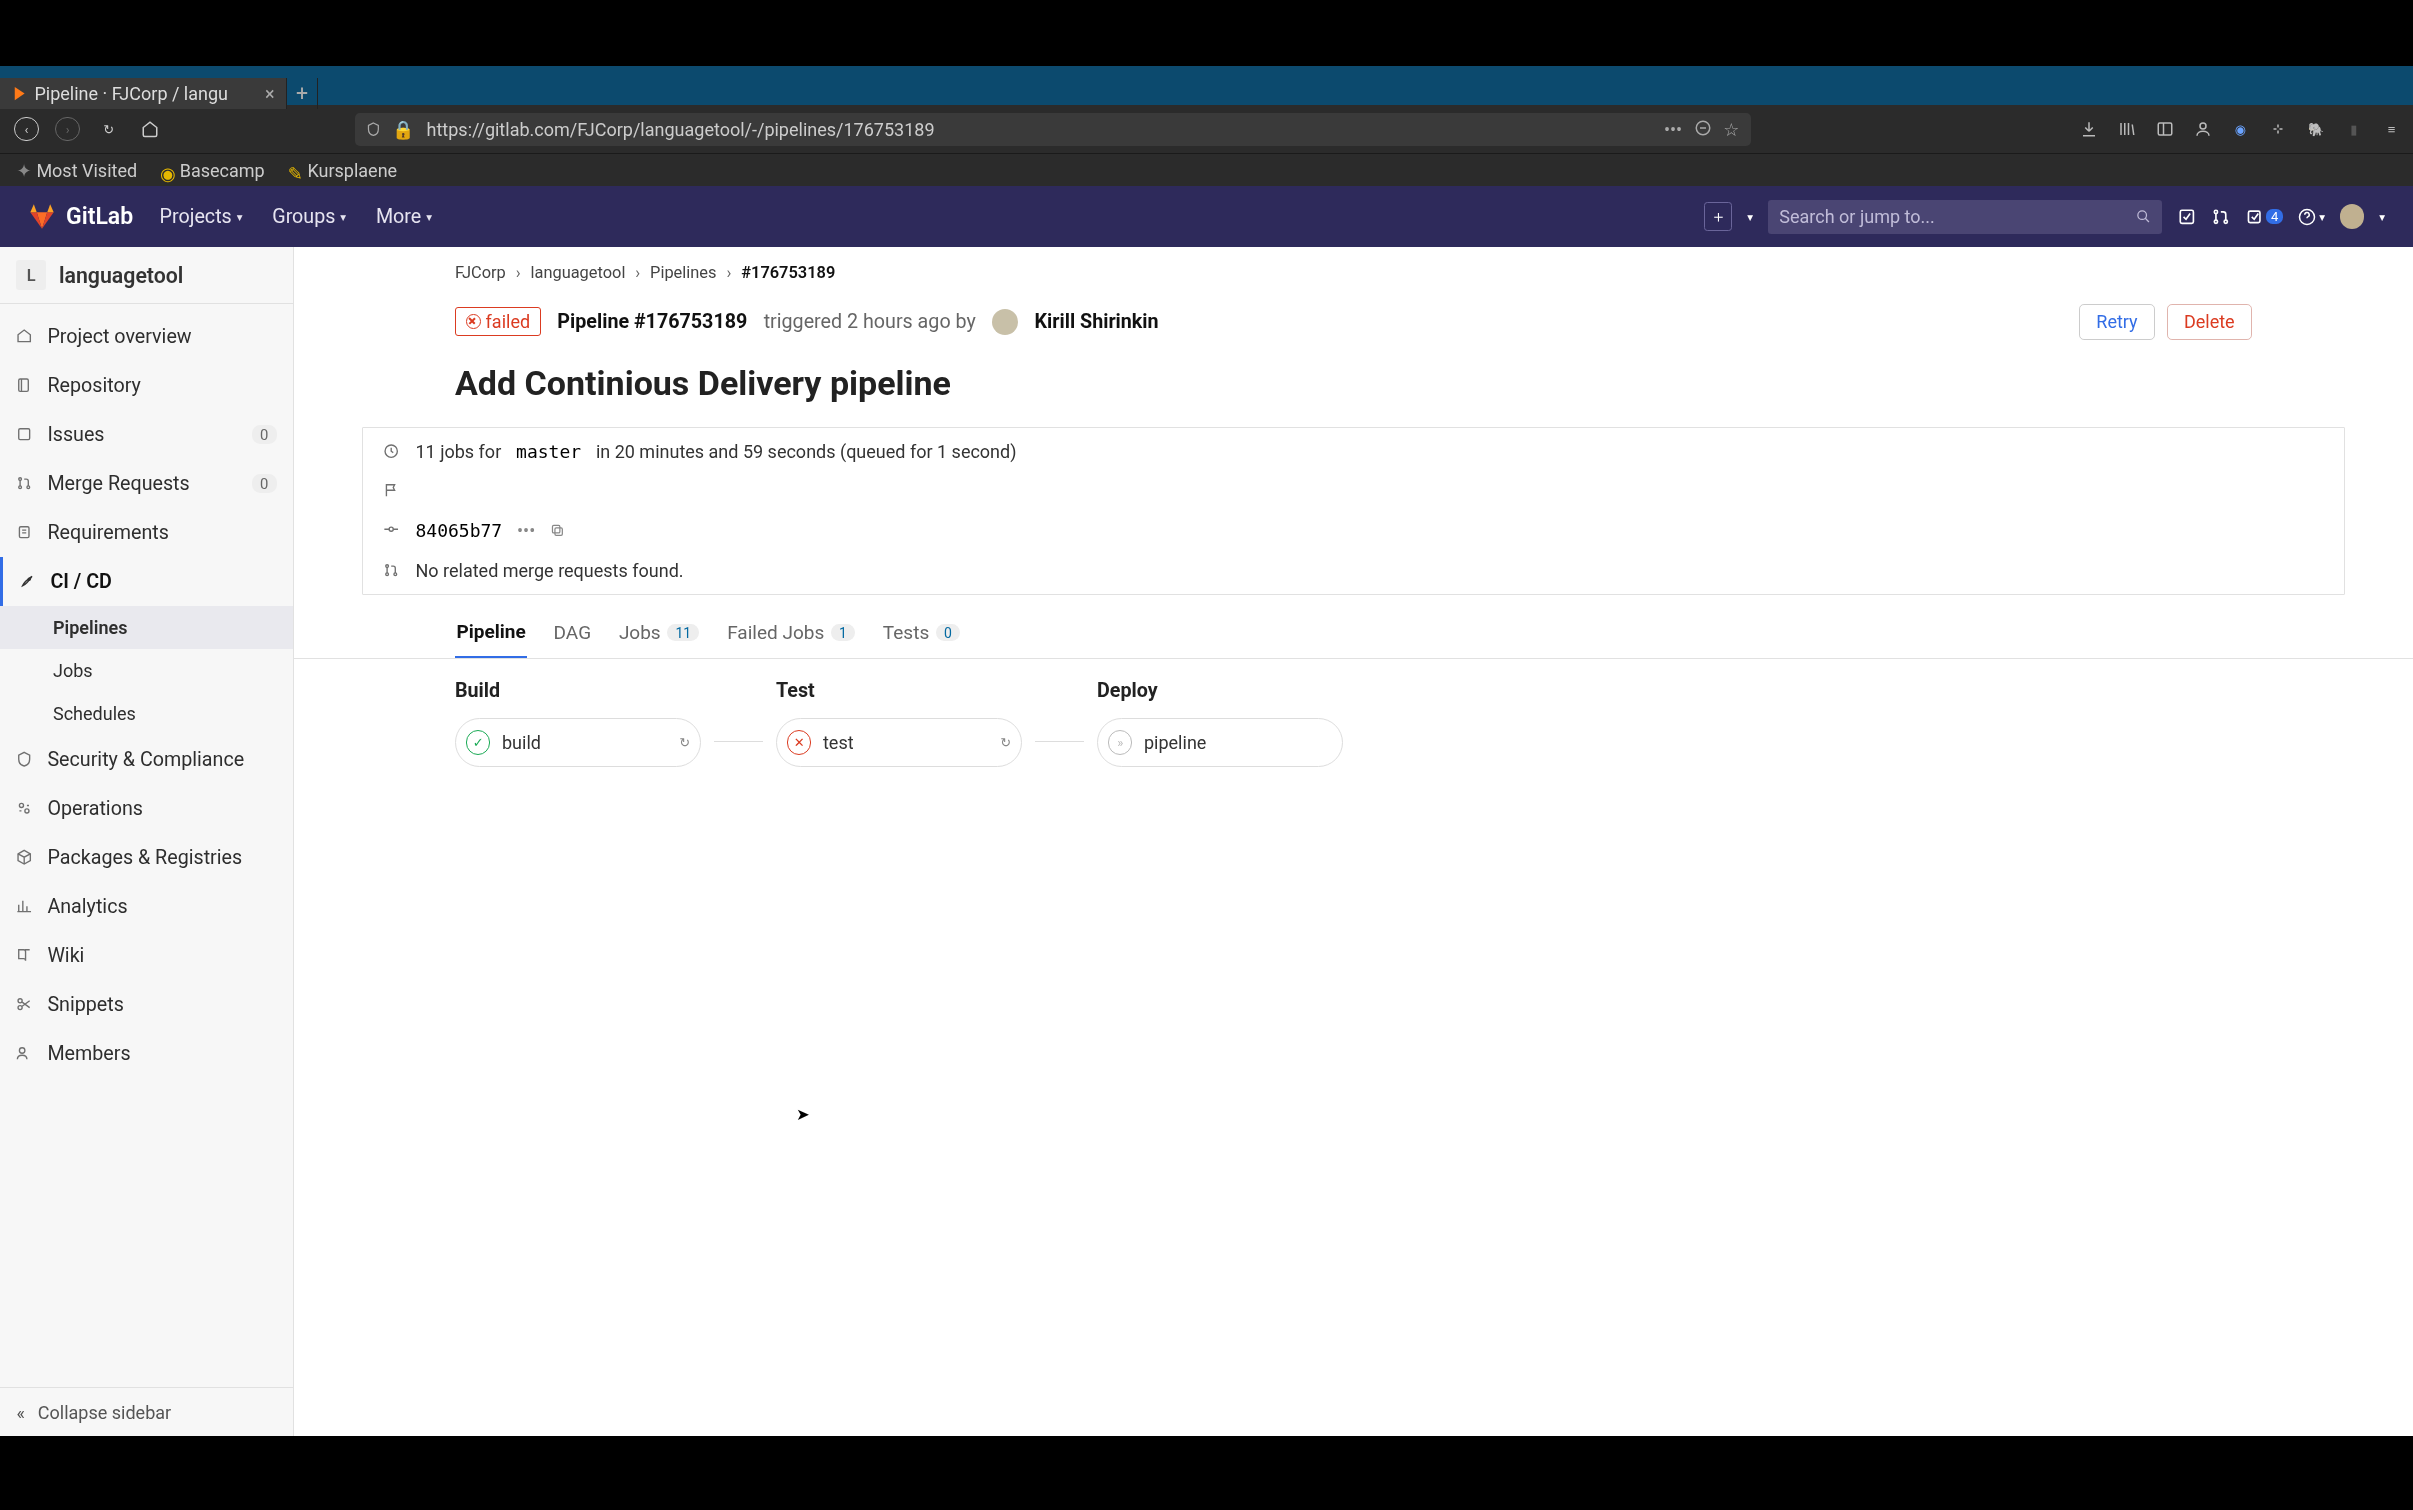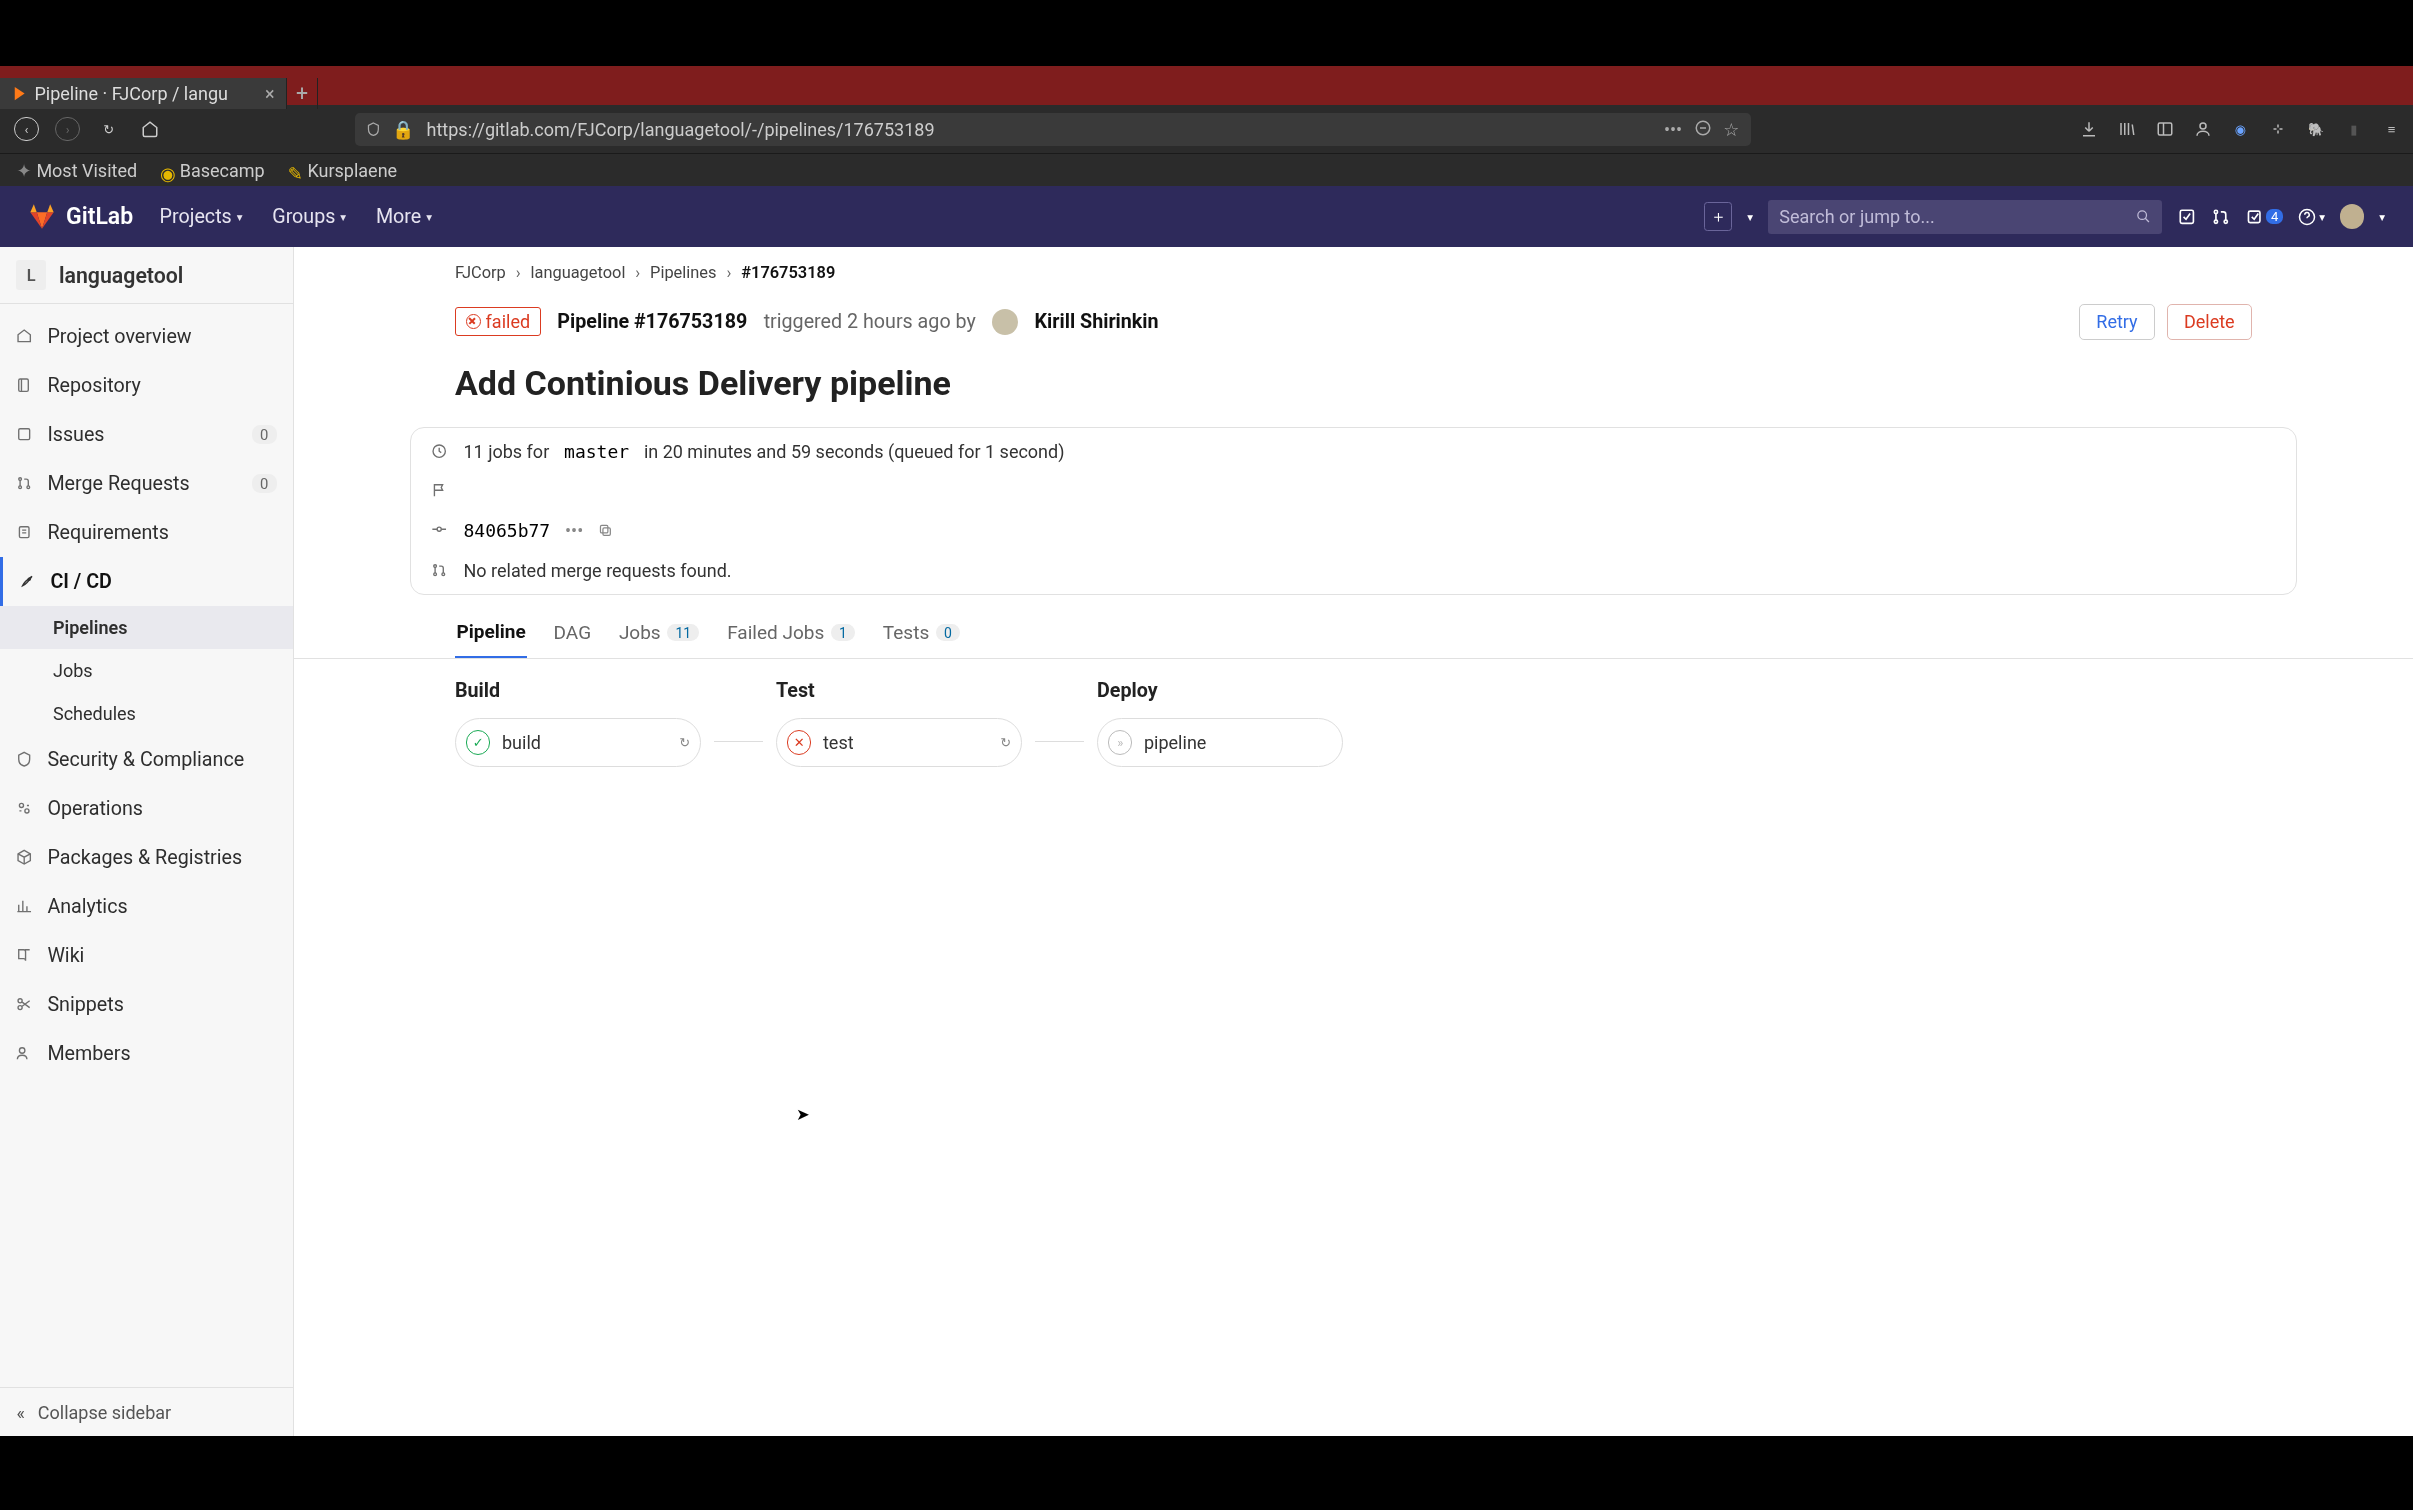--- a/index.html
+++ b/index.html
@@ -1,21 +1,21 @@
 <!DOCTYPE html>
 <html style="font-size:13px"><head>
 <meta charset="utf-8">
 <style>
   *{box-sizing:border-box;margin:0;padding:0;font-family:-apple-system,BlinkMacSystemFont,"Segoe UI",Roboto,Helvetica,Arial,sans-serif}
   body{background:#000;width:2413px;height:1510px;overflow:hidden}
   .letterbox{position:absolute;left:0;right:0;background:#000}
   .top-bar{top:0;height:66px}
   .bot-bar{bottom:0;height:74px}
   .browser{position:absolute;top:66px;bottom:74px;left:0;right:0;background:#333}
-  .tabbar{height:39px;background:#7f1d1d;display:flex;align-items:flex-end}
+  .tabbar{height:39px;background:#0c4a6e;display:flex;align-items:flex-end}
   .tab{height:31px;background:#3a3a3a;color:#ddd;display:flex;align-items:center;padding:0 11.5px;font-size:18px;gap:6.6px;border-right:0.8px solid #222;min-width:287px;position:relative;top:4.1px}
   .tab .fav{width:16.4px;height:16.4px;display:inline-block;background:#ff7a18;border-radius:1.6px;clip-path:polygon(20% 10%,80% 50%,20% 90%)}
   .tab .x{margin-left:auto;color:#aaa}
   .tab.add{min-width:31px;width:31px;background:transparent;color:#aaa;font-size:21.3px;justify-content:center}
   .toolbar{height:48px;background:#2b2b2b;display:flex;align-items:center;padding:0 9.9px;gap:8.2px}
   .tool-btn{width:33px;height:33px;display:flex;align-items:center;justify-content:center;color:#ccc;border-radius:3.3px}
   .tool-btn.disabled{color:#666}
   .circ{width:24.6px;height:24.6px;border:1.6px solid #ccc;border-radius:50%;display:flex;align-items:center;justify-content:center}
   .circ.disabled{border-color:#666;color:#666}
   .url{flex:0 0 1396px;height:33px;background:#3a3a3a;border-radius:4.9px;display:flex;align-items:center;padding:0 11.5px;gap:11.5px;color:#ccc;font-size:18px}
@@ -61,21 +61,21 @@
   .status-pill .dot:before{transform:rotate(45deg)}
   .status-pill .dot:after{transform:rotate(-45deg)}
   .pipe-id{font-weight:700;color:#111;font-size:19.7px}
   .triggered{color:#666;font-size:19.7px}
   .avatar{width:26px;height:26px;border-radius:50%;background:#c8c0a8}
   .author{color:#111;font-size:19.7px;font-weight:700}
   .hdr .btns{margin-left:auto;display:flex;gap:11.5px}
   .btn{border:0.8px solid #ccc;border-radius:4.9px;padding:6.6px 16.4px;font-size:18px;color:#326de6;background:#fff}
   .btn.danger{color:#db3b21;border-color:#e0b4ad}
   .title{padding:16.4px 161px 24.6px;font-size:34px;font-weight:700;color:#222}
-  .card{margin:0 116px;border:0.8px solid #e1e1e1;border-radius:14px;padding:13px 19.7px;display:flex;flex-direction:column;gap:19.7px}
+  .card{margin:0 68px;border:0.8px solid #e1e1e1;border-radius:1px;padding:13px 19.7px;display:flex;flex-direction:column;gap:19.7px}
   .card-row{display:flex;align-items:center;gap:14.8px;color:#333;font-size:18px}
   .cr-ic{width:18px;height:18px;color:#707070}
   .sha{color:#000000}
   .mono{font-family:ui-monospace,Menlo,monospace}
   .tabs{display:flex;gap:24.6px;padding:24.6px 161px 0;border-bottom:0.8px solid #e1e1e1;font-size:19px;color:#666}
   .tabs .t{padding:0 1.6px 13px;display:flex;align-items:center;gap:6.6px}
   .tabs .t.active{color:#111;font-weight:700;border-bottom:2.5px solid #326de6}
   .tabs .count{background:#eee;border-radius:8.2px;padding:0.8px 8.2px;font-size:14px;color:#0369a1}
   .stage{display:flex;flex-direction:column;gap:16.4px}
   .stage h4{font-size:19.7px;font-weight:700;color:#222}

